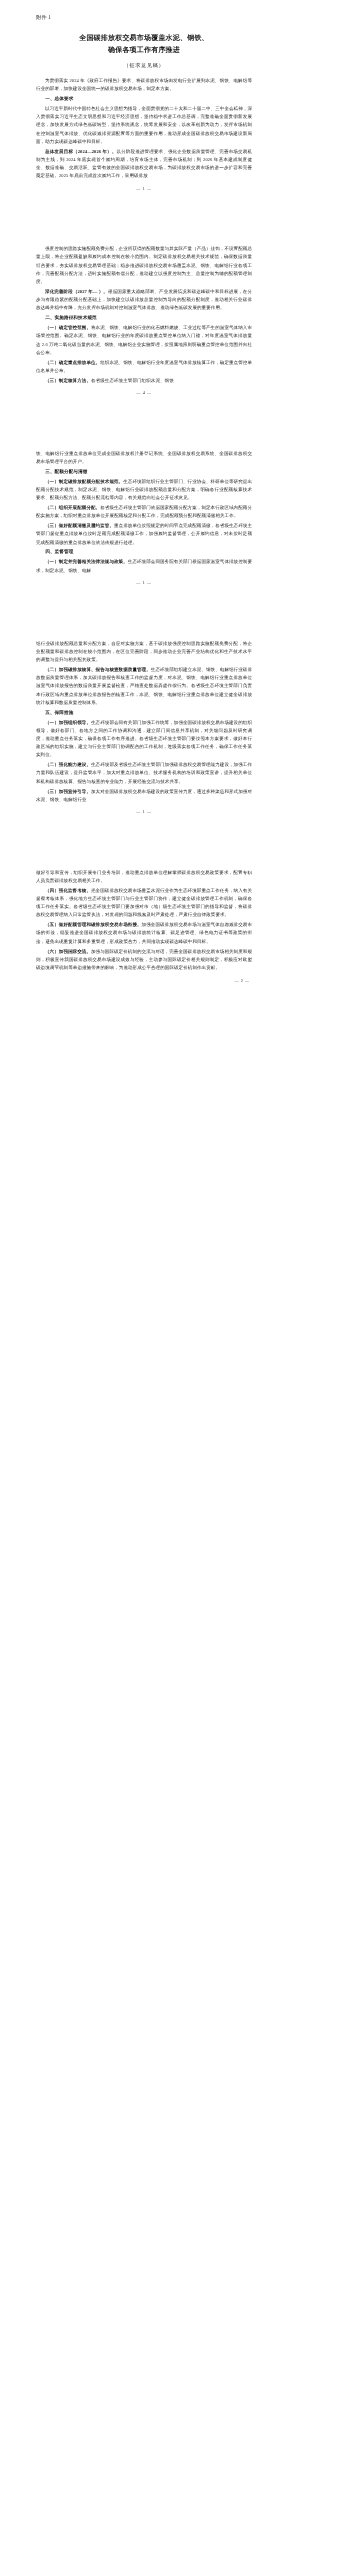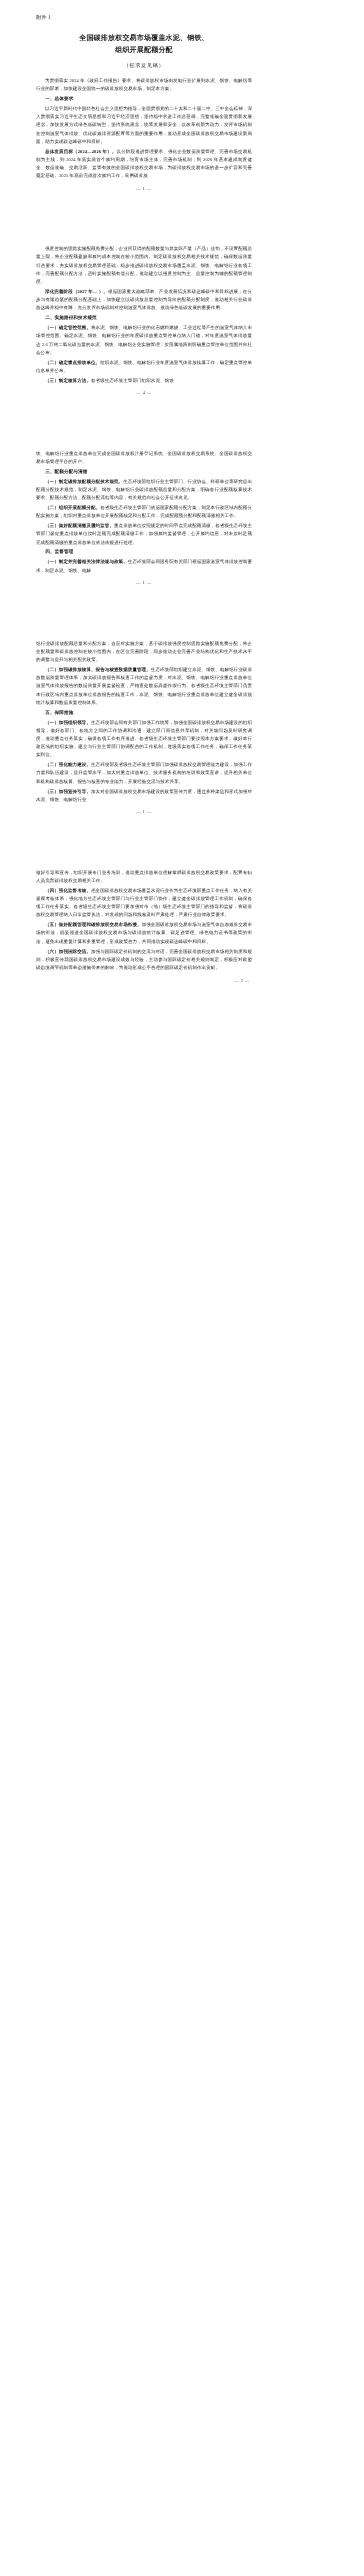--- a/index.html
+++ b/index.html
@@ -79,21 +79,21 @@
     padding-right: 2.2px;
   }
 </style>
 </head>
 <body>
 
 <div class="page">
   <div class="attach">附件 1</div>
   <div class="doc-title">
     <div>全国碳排放权交易市场覆盖水泥、钢铁、</div>
-    <div>组织开展配额分配</div>
+    <div>确保各项工作有序推进</div>
   </div>
   <div class="subtitle">（征求意见稿）</div>
 
   <p class="body">为贯彻落实 2024 年《政府工作报告》要求、将碳排放权市场由发电行业扩展到水泥、钢铁、电解铝等行业的部署，加快建设全国统一的碳排放权交易市场，制定本方案。</p>
   <p class="sec">一、总体要求</p>
   <p class="body">以习近平新时代中国特色社会主义思想为指导，全面贯彻党的二十大和二十届二中、三中全会精神，深入贯彻落实习近平生态文明思想和习近平经济思想，坚持稳中求进工作总基调，完整准确全面贯彻新发展理念，加快发展方式绿色低碳转型，坚持系统观念，统筹发展和安全，以改革创新为动力，发挥市场机制在控制温室气体排放、优化碳减排资源配置等方面的重要作用，推动形成全国碳排放权交易市场建设新局面，助力实现碳达峰碳中和目标。</p>
   <p class="body">
     <b class="inl">总体发展目标（2024—2026 年）。</b><span>以分阶段推进管理要求、强化企业数据质量管理、完善市场交易机制为主线，到 2024 年底实现首个履约周期，培育市场主体，完善市场机制；到 2026 年基本建成制度健全、数据准确、交易活跃、监管有效的全国碳排放权交易市场，为碳排放权交易市场的进一步扩容和完善奠定基础。2025 年底前完成首次履约工作，采用碳排放</span>
   </p>
   <div class="pager">— 1 —</div>

